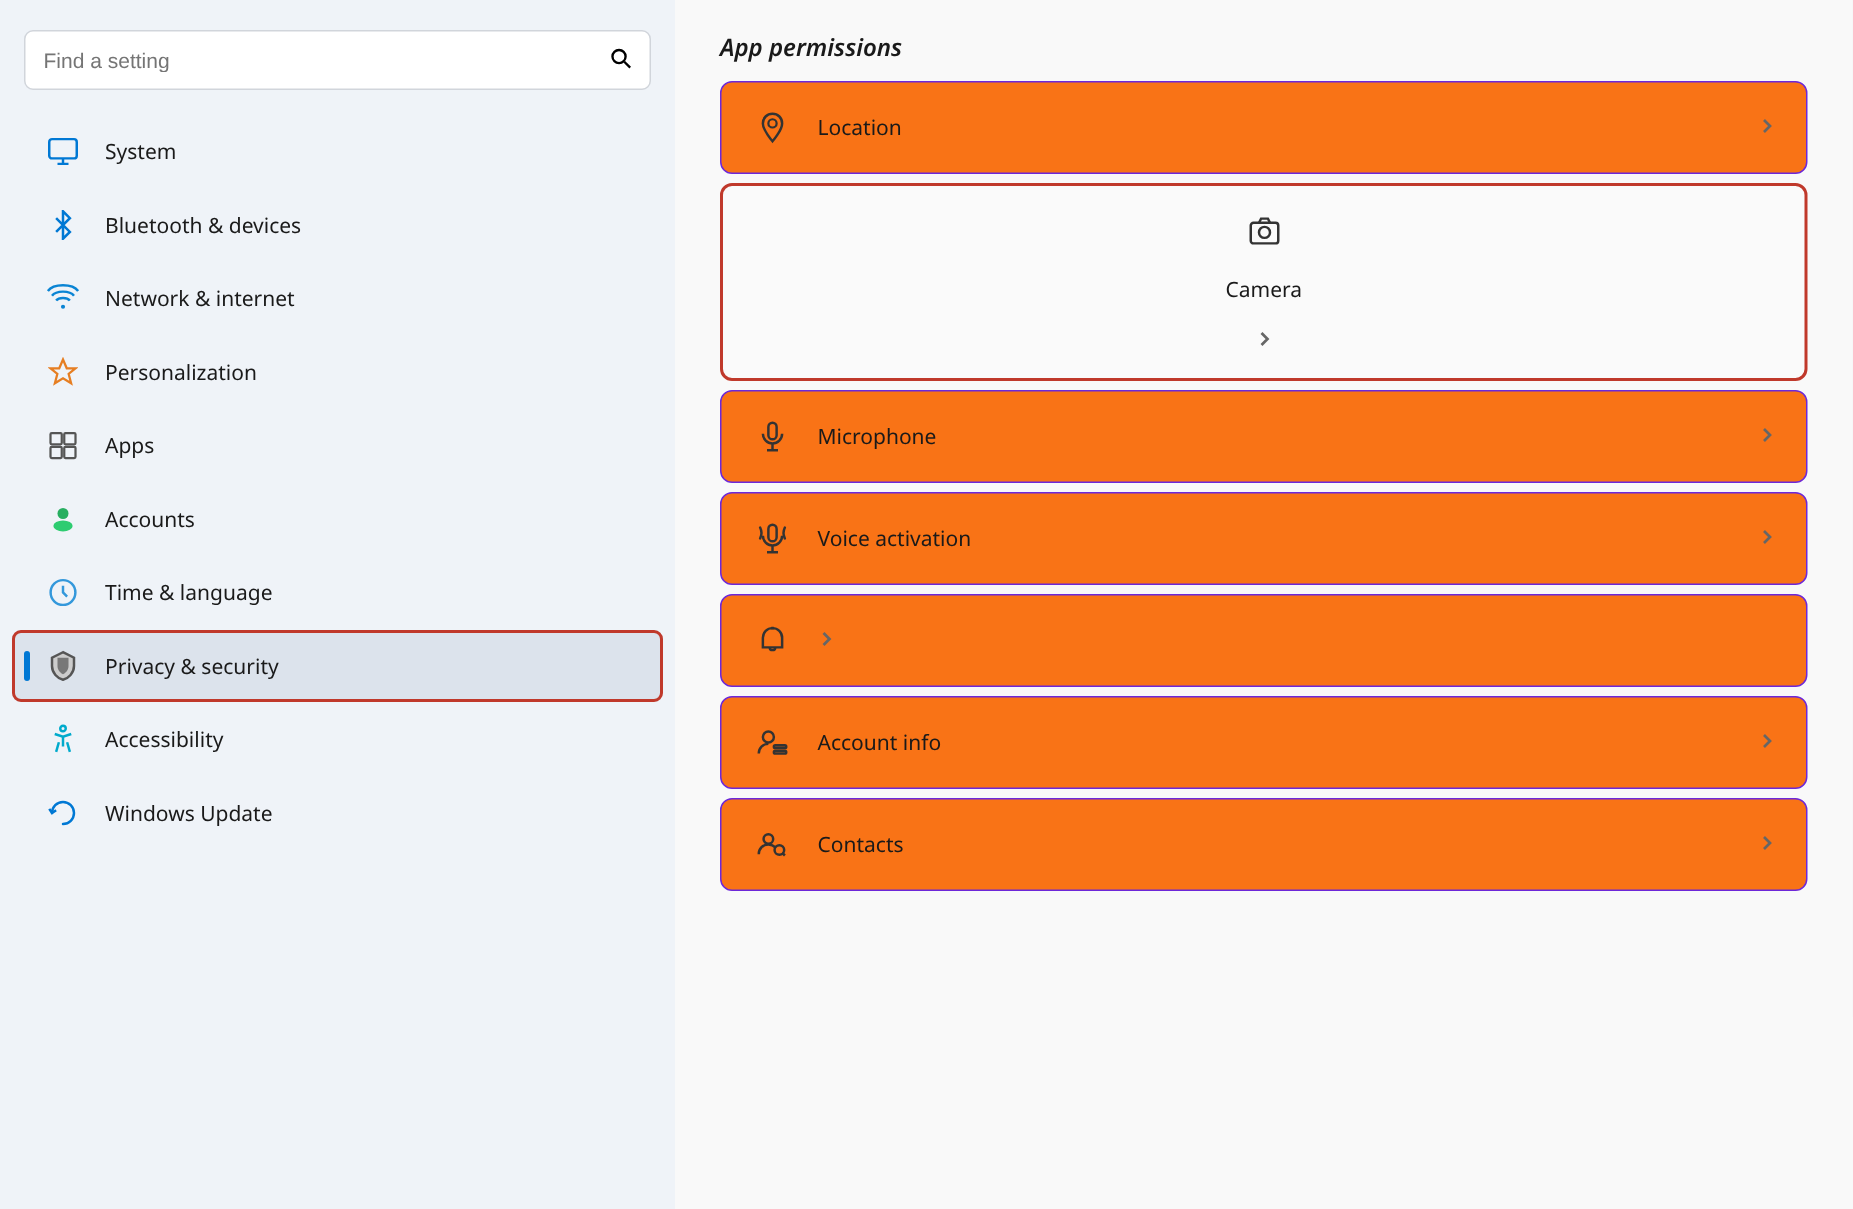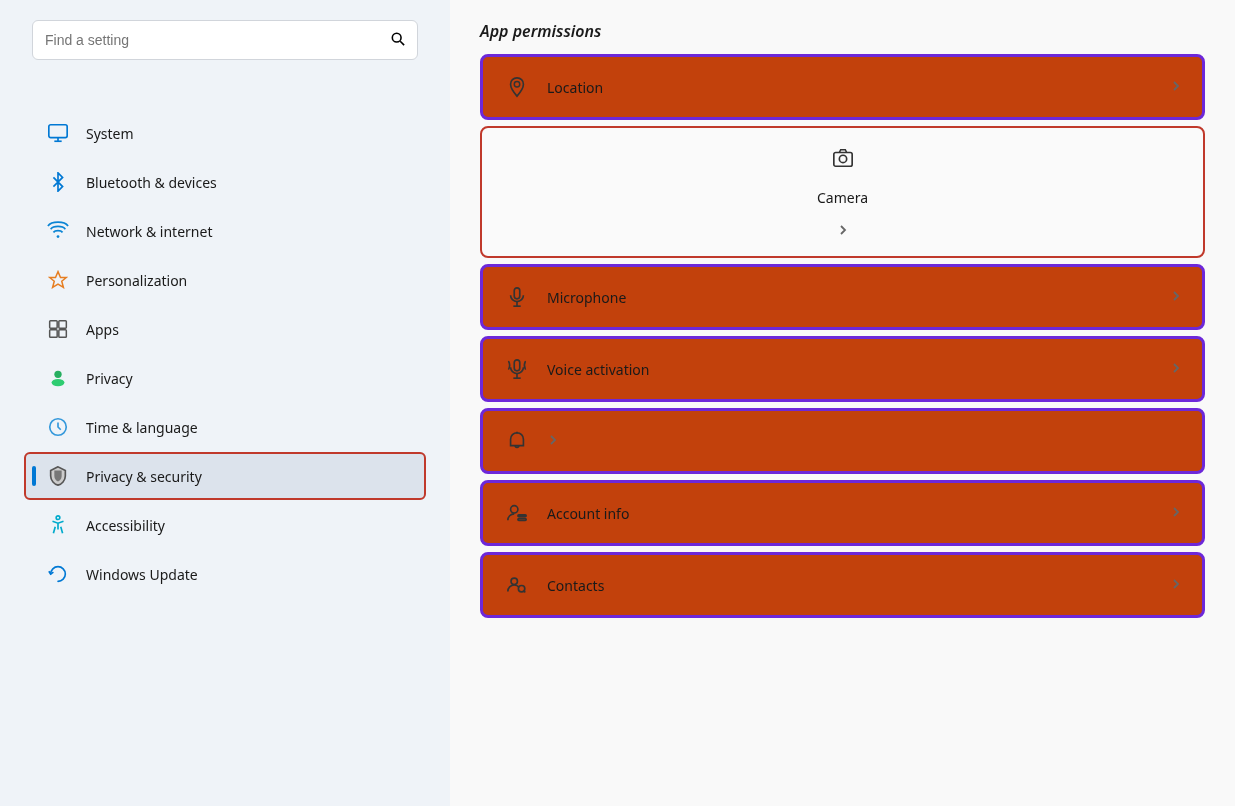--- a/index.html
+++ b/index.html
@@ -9,25 +9,24 @@
       display: flex;
       width: 1235px;
       height: 806px;
       overflow: hidden;
     }
 
     
     .sidebar {
       width: 450px;
       background: #eff3f8;
-      padding: 12px 16px;
+      padding: 12px 0;
       display: flex;
       flex-direction: column;
       flex-shrink: 0;
-      gap: 32px;
     }
 
     .search-bar {
       margin: 8px 16px 16px 16px;
       display: flex;
       align-items: center;
       background: #ffffff;
       border: 1px solid #d1d5db;
       border-radius: 6px;
       padding: 8px 12px;
@@ -89,22 +88,22 @@
 
     .permission-list {
       display: flex;
       flex-direction: column;
       gap: 6px;
     }
 
     .permission-item {
       display: flex;
       align-items: center;
-      background: #c2410c;
-      border: 3px solid #6d28d9;
+      background: #f97316;
+      border: 1px solid #6d28d9;
       border-radius: 8px;
       padding: 16px 20px;
       cursor: pointer;
       gap: 16px;
       transition: background 0.1s;
     }
 
     .permission-item.highlighted {
       border: 2px solid #c0392b;
       background: #fafafa;
@@ -207,21 +206,21 @@
         </div>
         <span>Apps</span>
       </div>
       <div class="sidebar-item">
         <div class="icon-wrap">
           <svg width="22" height="22" viewBox="0 0 24 24" fill="none">
             <circle cx="12" cy="8" r="4" fill="#27ae60"></circle>
             <ellipse cx="12" cy="17" rx="7" ry="4" fill="#2ecc71"></ellipse>
           </svg>
         </div>
-        <span>Privacy</span>
+        <span>Accounts</span>
       </div>
       <div class="sidebar-item">
         <div class="icon-wrap">
           <svg width="22" height="22" viewBox="0 0 24 24" fill="none" stroke="#3498db" stroke-width="1.8">
             <circle cx="12" cy="12" r="9"></circle>
             <polyline points="12 7 12 12 15 15"></polyline>
           </svg>
         </div>
         <span>Time &amp; language</span>
       </div>

